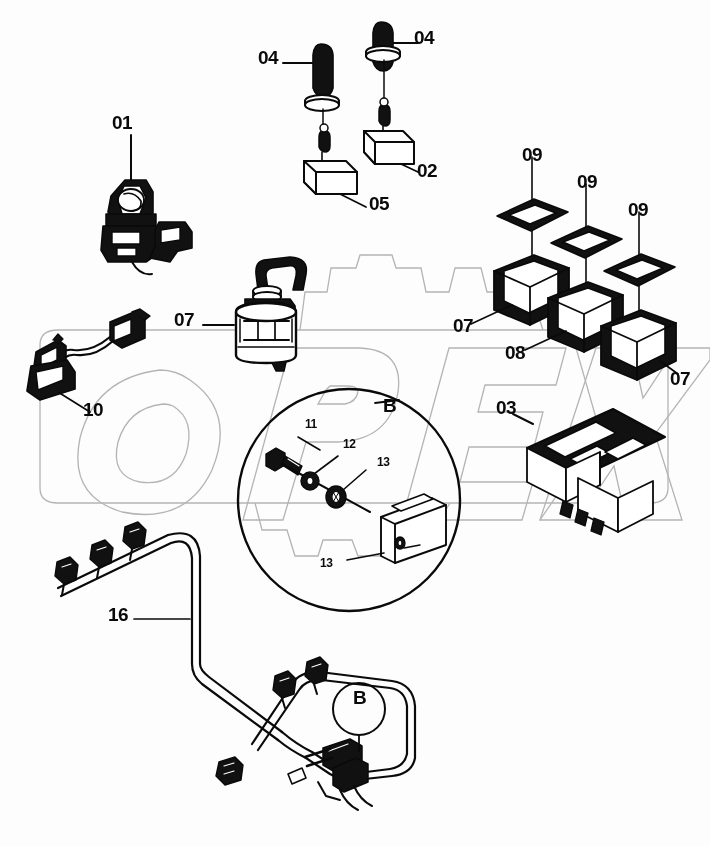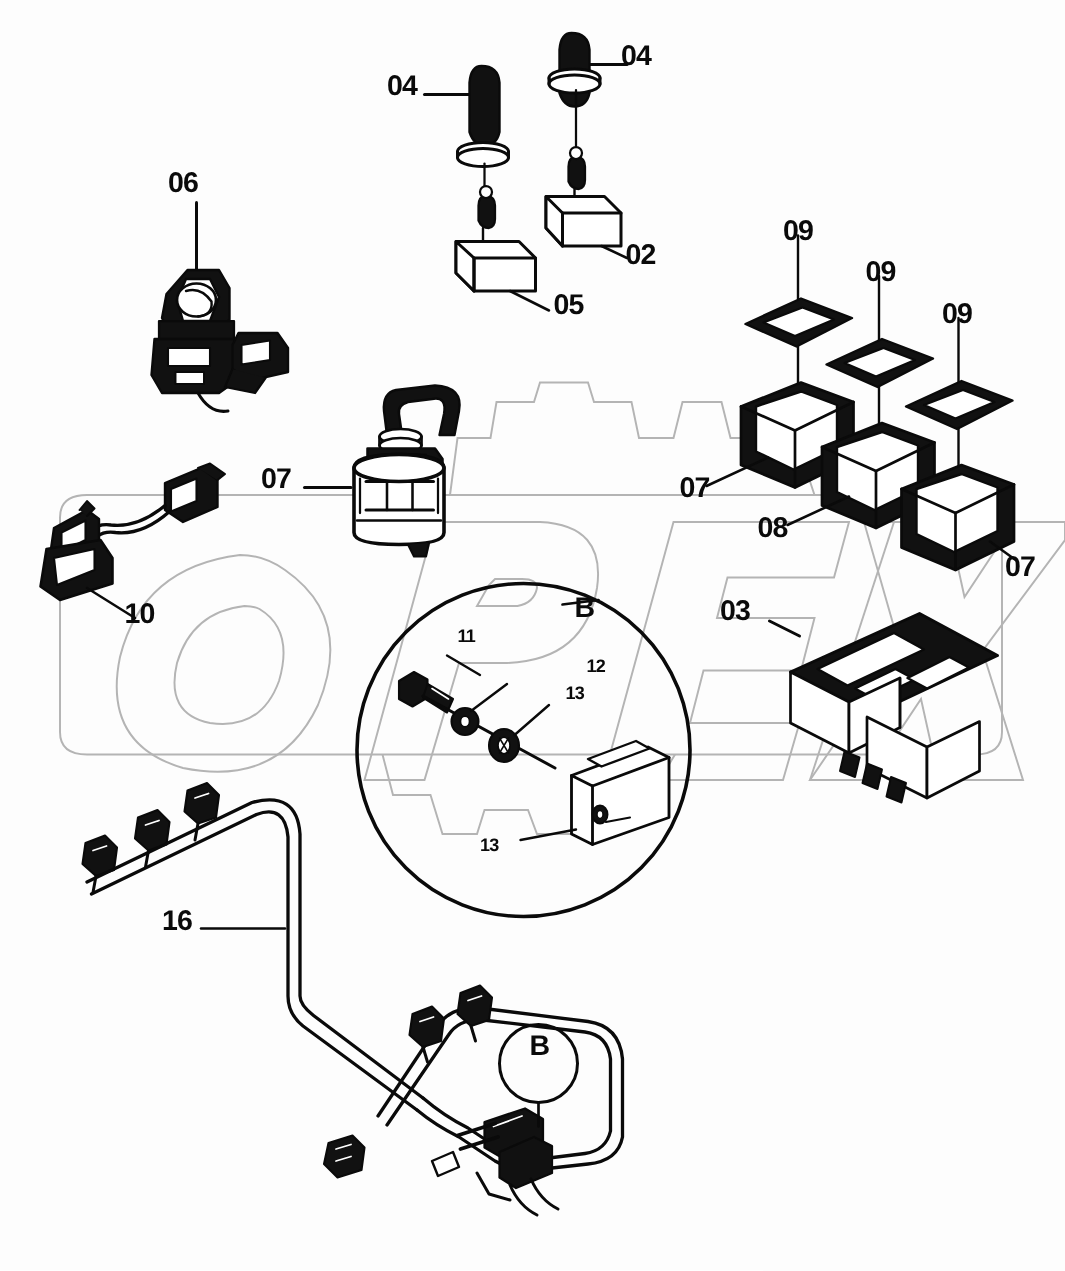--- a/index.html
+++ b/index.html
@@ -292,35 +292,35 @@
     <path d="M340 790 Q346 804 358 810" stroke-width="2"></path>
 
     <path d="M288 774 L302 768 L306 778 L292 784 Z" fill="#fff" stroke-width="1.6"></path>
 
     <circle cx="359" cy="709" r="26" stroke-width="2"></circle>
     <path d="M359 735 L359 751" stroke-width="1.8"></path>
   </g>
 
 </svg>
 
-<div class="lbl" style="left:112px;top:113px;">06</div>
+<div class="lbl" style="left:112px;top:113px;">01</div>
 <div class="lbl" style="left:174px;top:310px;">07</div>
-<div class="lbl" style="left:480px;top:398px;">03</div>
+<div class="lbl" style="left:496px;top:398px;">03</div>
 <div class="lbl" style="left:258px;top:48px;">04</div>
 <div class="lbl" style="left:414px;top:28px;">04</div>
 <div class="lbl" style="left:369px;top:194px;">05</div>
 <div class="lbl" style="left:417px;top:161px;">02</div>
 <div class="lbl" style="left:453px;top:316px;">07</div>
 <div class="lbl" style="left:670px;top:369px;">07</div>
 <div class="lbl" style="left:505px;top:343px;">08</div>
 <div class="lbl" style="left:522px;top:145px;">09</div>
 <div class="lbl" style="left:577px;top:172px;">09</div>
 <div class="lbl" style="left:628px;top:200px;">09</div>
 <div class="lbl" style="left:83px;top:400px;">10</div>
 <div class="lbl sm" style="left:305px;top:418px;">11</div>
-<div class="lbl sm" style="left:343px;top:438px;margin-left:48px;">12</div>
+<div class="lbl sm" style="left:343px;top:438px;">12</div>
 <div class="lbl sm" style="left:357px;top:456px;margin-left:20px;">13</div>
 <div class="lbl sm" style="left:320px;top:557px;">13</div>
 <div class="lbl" style="left:108px;top:605px;">16</div>
 <div class="lbl" style="left:383px;top:396px;">B</div>
 <div class="lbl" style="left:353px;top:688px;">B</div>
 
 </div>
 
 </body></html>

